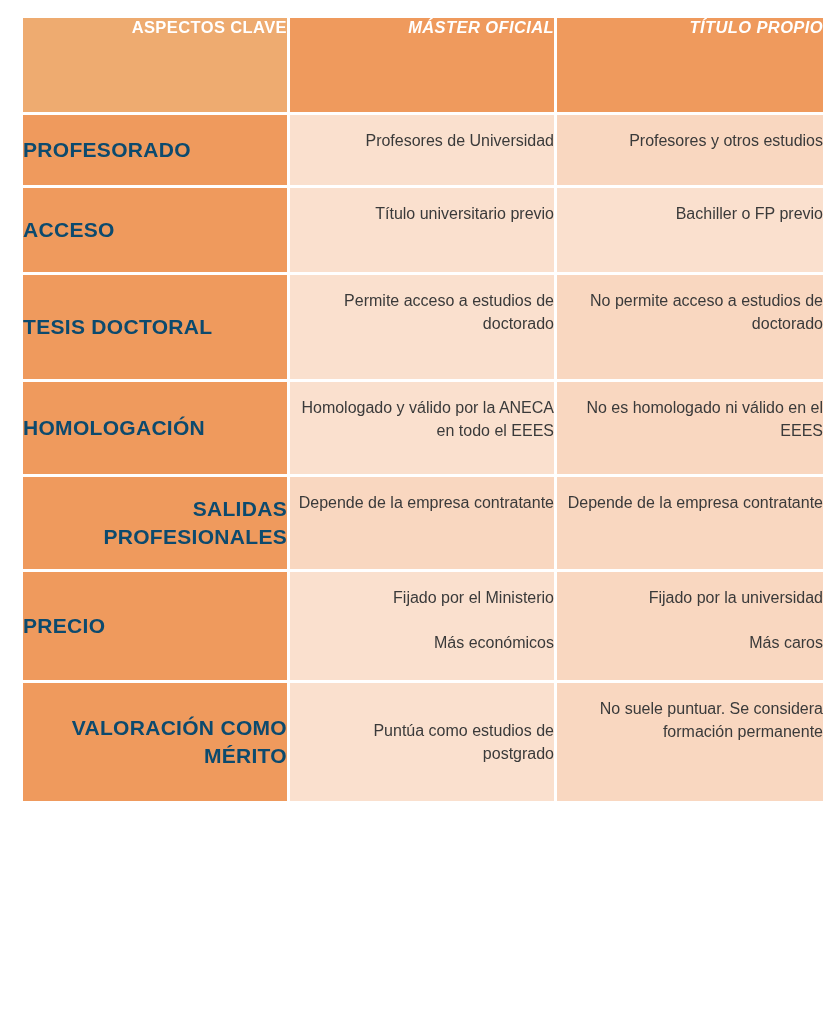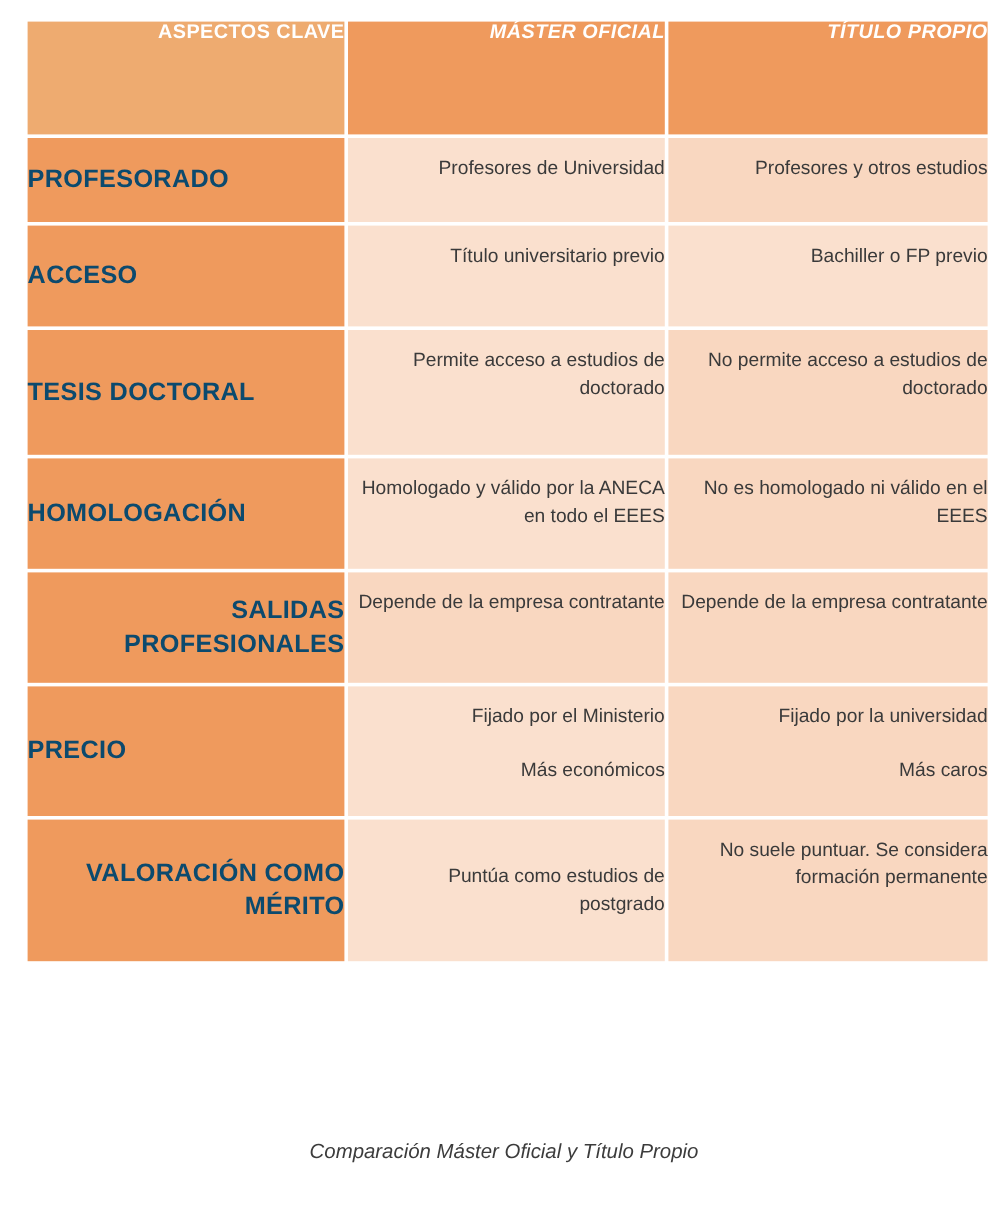--- a/index.html
+++ b/index.html
@@ -275,15 +275,14 @@
             <div class="val-inner top">
                 <span class="val-line">No suele puntuar. Se considera formación permanente</span>
               </div>
           </td>
         </tr>
 
       </tbody>
     </table>
   </div>
 
-  <div class="caption">Comparación Máster Oficial y Título Propio</div>
 
 </div>
 
 </body></html>

